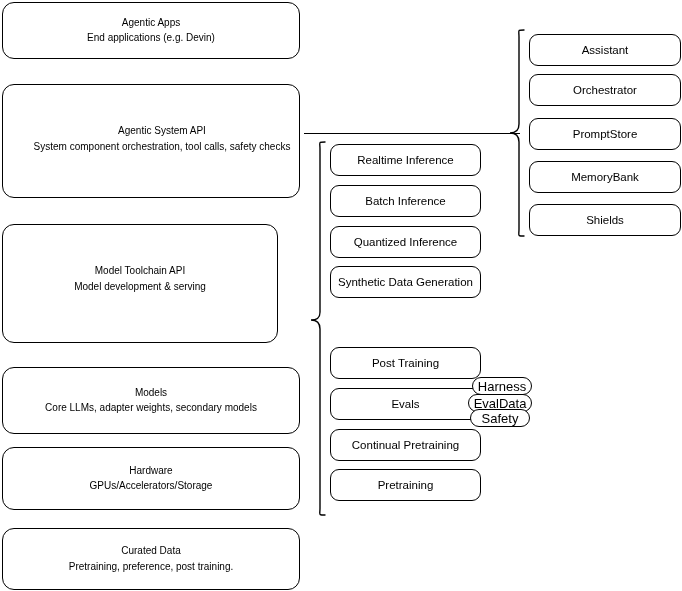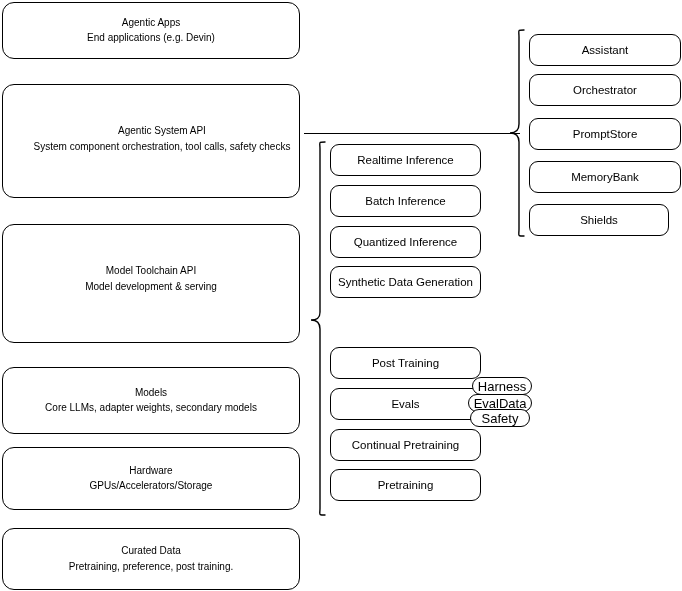--- a/index.html
+++ b/index.html
@@ -94,21 +94,21 @@
   <div class="box layer-box" style="left:2px; top:2px; width:298px; height:57px;">
     <div class="layer-title">Agentic Apps</div>
     <div class="layer-sub">End applications (e.g. Devin)</div>
   </div>
 
   <div class="box layer-box" style="left:2px; top:84px; width:298px; height:114px; justify-content:flex-start; padding-top:40px;padding-left:22px;">
     <div class="layer-title">Agentic System API</div>
     <div class="layer-sub">System component orchestration, tool calls, safety checks</div>
   </div>
 
-  <div class="box layer-box" style="left:2px; top:224px; width:298px; height:119px; justify-content:flex-start; padding-top:40px;">
+  <div class="box layer-box" style="left:2px; top:224px; width:276px; height:119px; justify-content:flex-start; padding-top:40px;">
     <div class="layer-title">Model Toolchain API</div>
     <div class="layer-sub">Model development &amp; serving</div>
   </div>
 
   <div class="box layer-box" style="left:2px; top:367px; width:298px; height:67px;">
     <div class="layer-title">Models</div>
     <div class="layer-sub">Core LLMs, adapter weights, secondary models</div>
   </div>
 
   <div class="box layer-box" style="left:2px; top:447px; width:298px; height:63px;">
@@ -175,17 +175,17 @@
   </div>
   <div class="box item-box" style="left:529px; top:74px; width:152px;">
     <span>Orchestrator</span>
   </div>
   <div class="box item-box" style="left:529px; top:118px; width:152px;">
     <span>PromptStore</span>
   </div>
   <div class="box item-box" style="left:529px; top:161px; width:152px;">
     <span>MemoryBank</span>
   </div>
-  <div class="box item-box" style="left:529px; top:204px; width:140px;">
+  <div class="box item-box" style="left:529px; top:204px; width:152px;">
     <span>Shields</span>
   </div>
 
 </div>
 
 </body></html>

